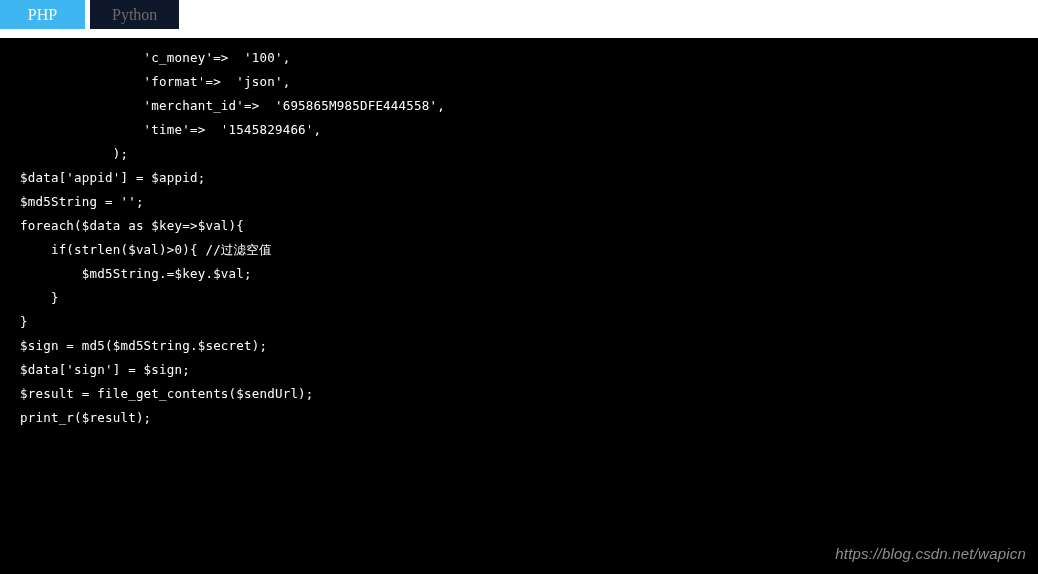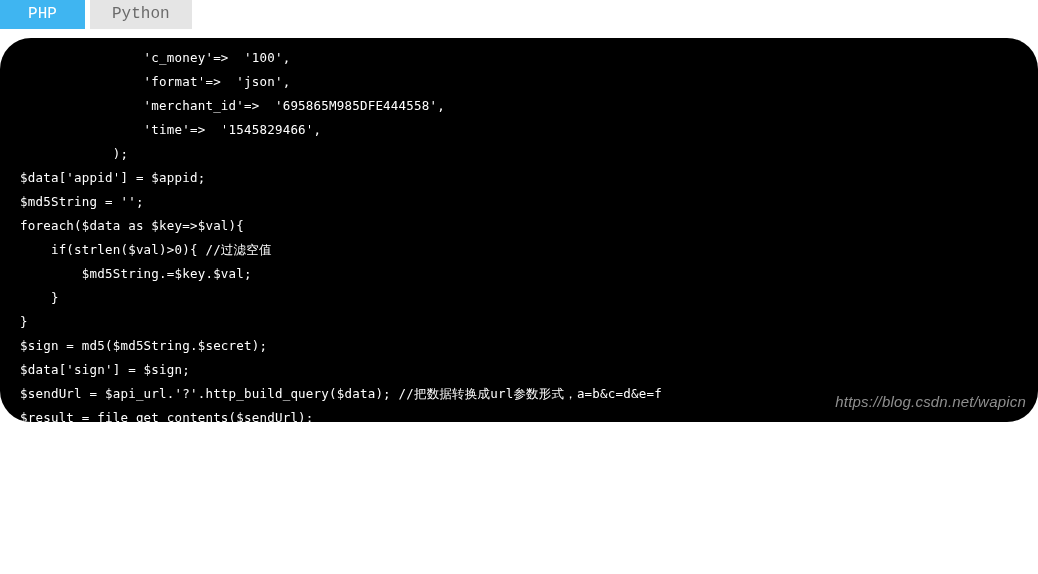--- a/index.html
+++ b/index.html
@@ -24,58 +24,57 @@
     height: 29px;
     background: #ffffff;
     display: flex;
     align-items: stretch;
   }
   .tab {
     height: 29px;
     line-height: 29px;
     padding: 0 22px;
     font-size: 16px;
-    font-family: Liberation Mono, monospace;
+    font-family: Liberation Serif, serif;
     box-sizing: border-box;
     white-space: nowrap;
     text-align: center;
     min-width: 85px;
   }
   .tab.active {
     background: #3fb5f1;
     color: #ffffff;
   }
   .tab.inactive {
-    background: #e5e5e5;
+    background: #0f172a;
     color: #6b6b6b;
     margin-left: 5px;
   }
 
   
   .tab-underline {
     position: absolute;
     top: 27px;
     left: 0;
     width: 85px;
     height: 2px;
     background: #3fb5f1;
   }
 
   
   .code-block {
     position: absolute;
     top: 38px;
     left: 0;
     width: 1038px;
-    height: 384px;
+    height: 536px;
     background: #000000;
     box-sizing: border-box;
     padding: 8px 0 0 0;
     overflow: hidden;
-    border-radius: 31px;
   }
   .code-lines {
     margin: 0;
     padding: 0;
     list-style: none;
   }
   .code-line {
     height: 24px;
     line-height: 24px;
     font-family: "DejaVu Sans Mono", "Liberation Mono", monospace;
@@ -117,19 +116,18 @@
     <div class="code-line">            );</div>
     <div class="code-line">$data['appid'] = $appid;</div>
     <div class="code-line">$md5String = '';</div>
     <div class="code-line">foreach($data as $key=&gt;$val){</div>
     <div class="code-line">    if(strlen($val)&gt;0){ //过滤空值</div>
     <div class="code-line">        $md5String.=$key.$val;</div>
     <div class="code-line">    }</div>
     <div class="code-line">}</div>
     <div class="code-line">$sign = md5($md5String.$secret);</div>
     <div class="code-line">$data['sign'] = $sign;</div>
-    <div class="code-line">$sendUrl = $api_url.'?'.http_build_query($data); //把数据转换成url参数形式，a=b&amp;c=d&amp;e=f</div>
     <div class="code-line">$result = file_get_contents($sendUrl);</div>
     <div class="code-line">print_r($result);</div>
   </div>
 
   <div class="watermark">https://blog.csdn.net/wapicn</div>
 </div>
 
 </body></html>

